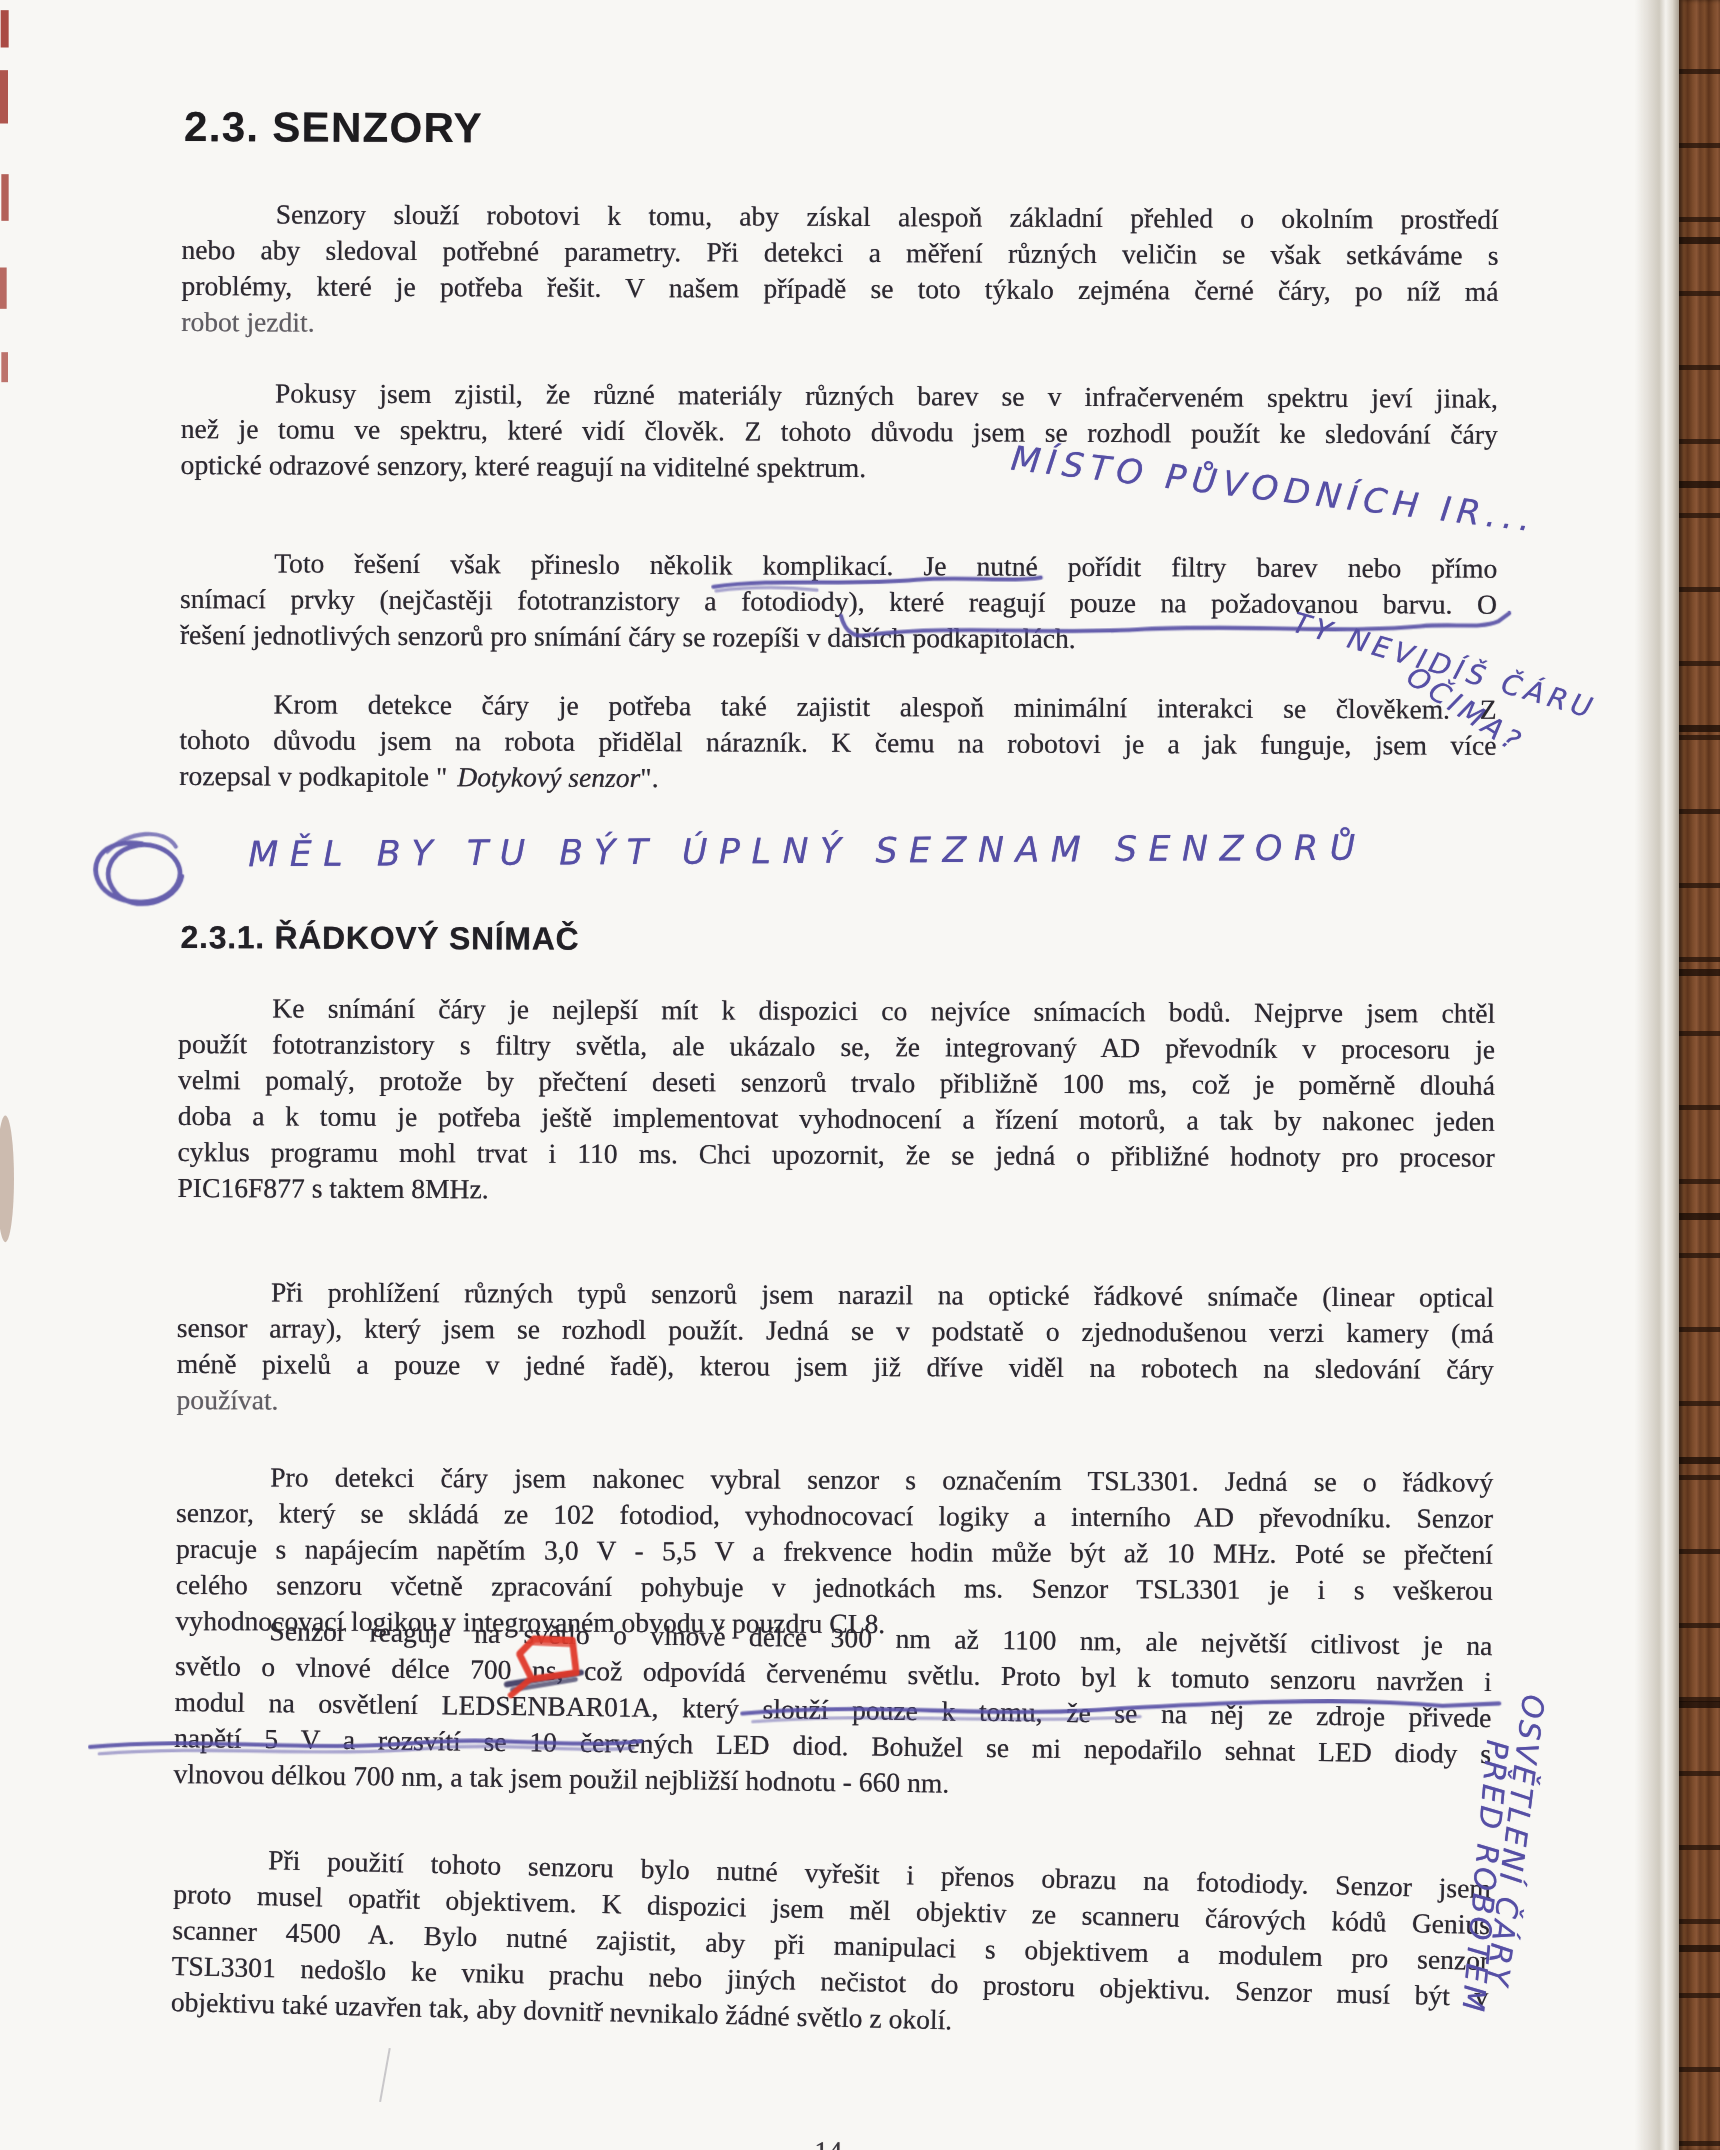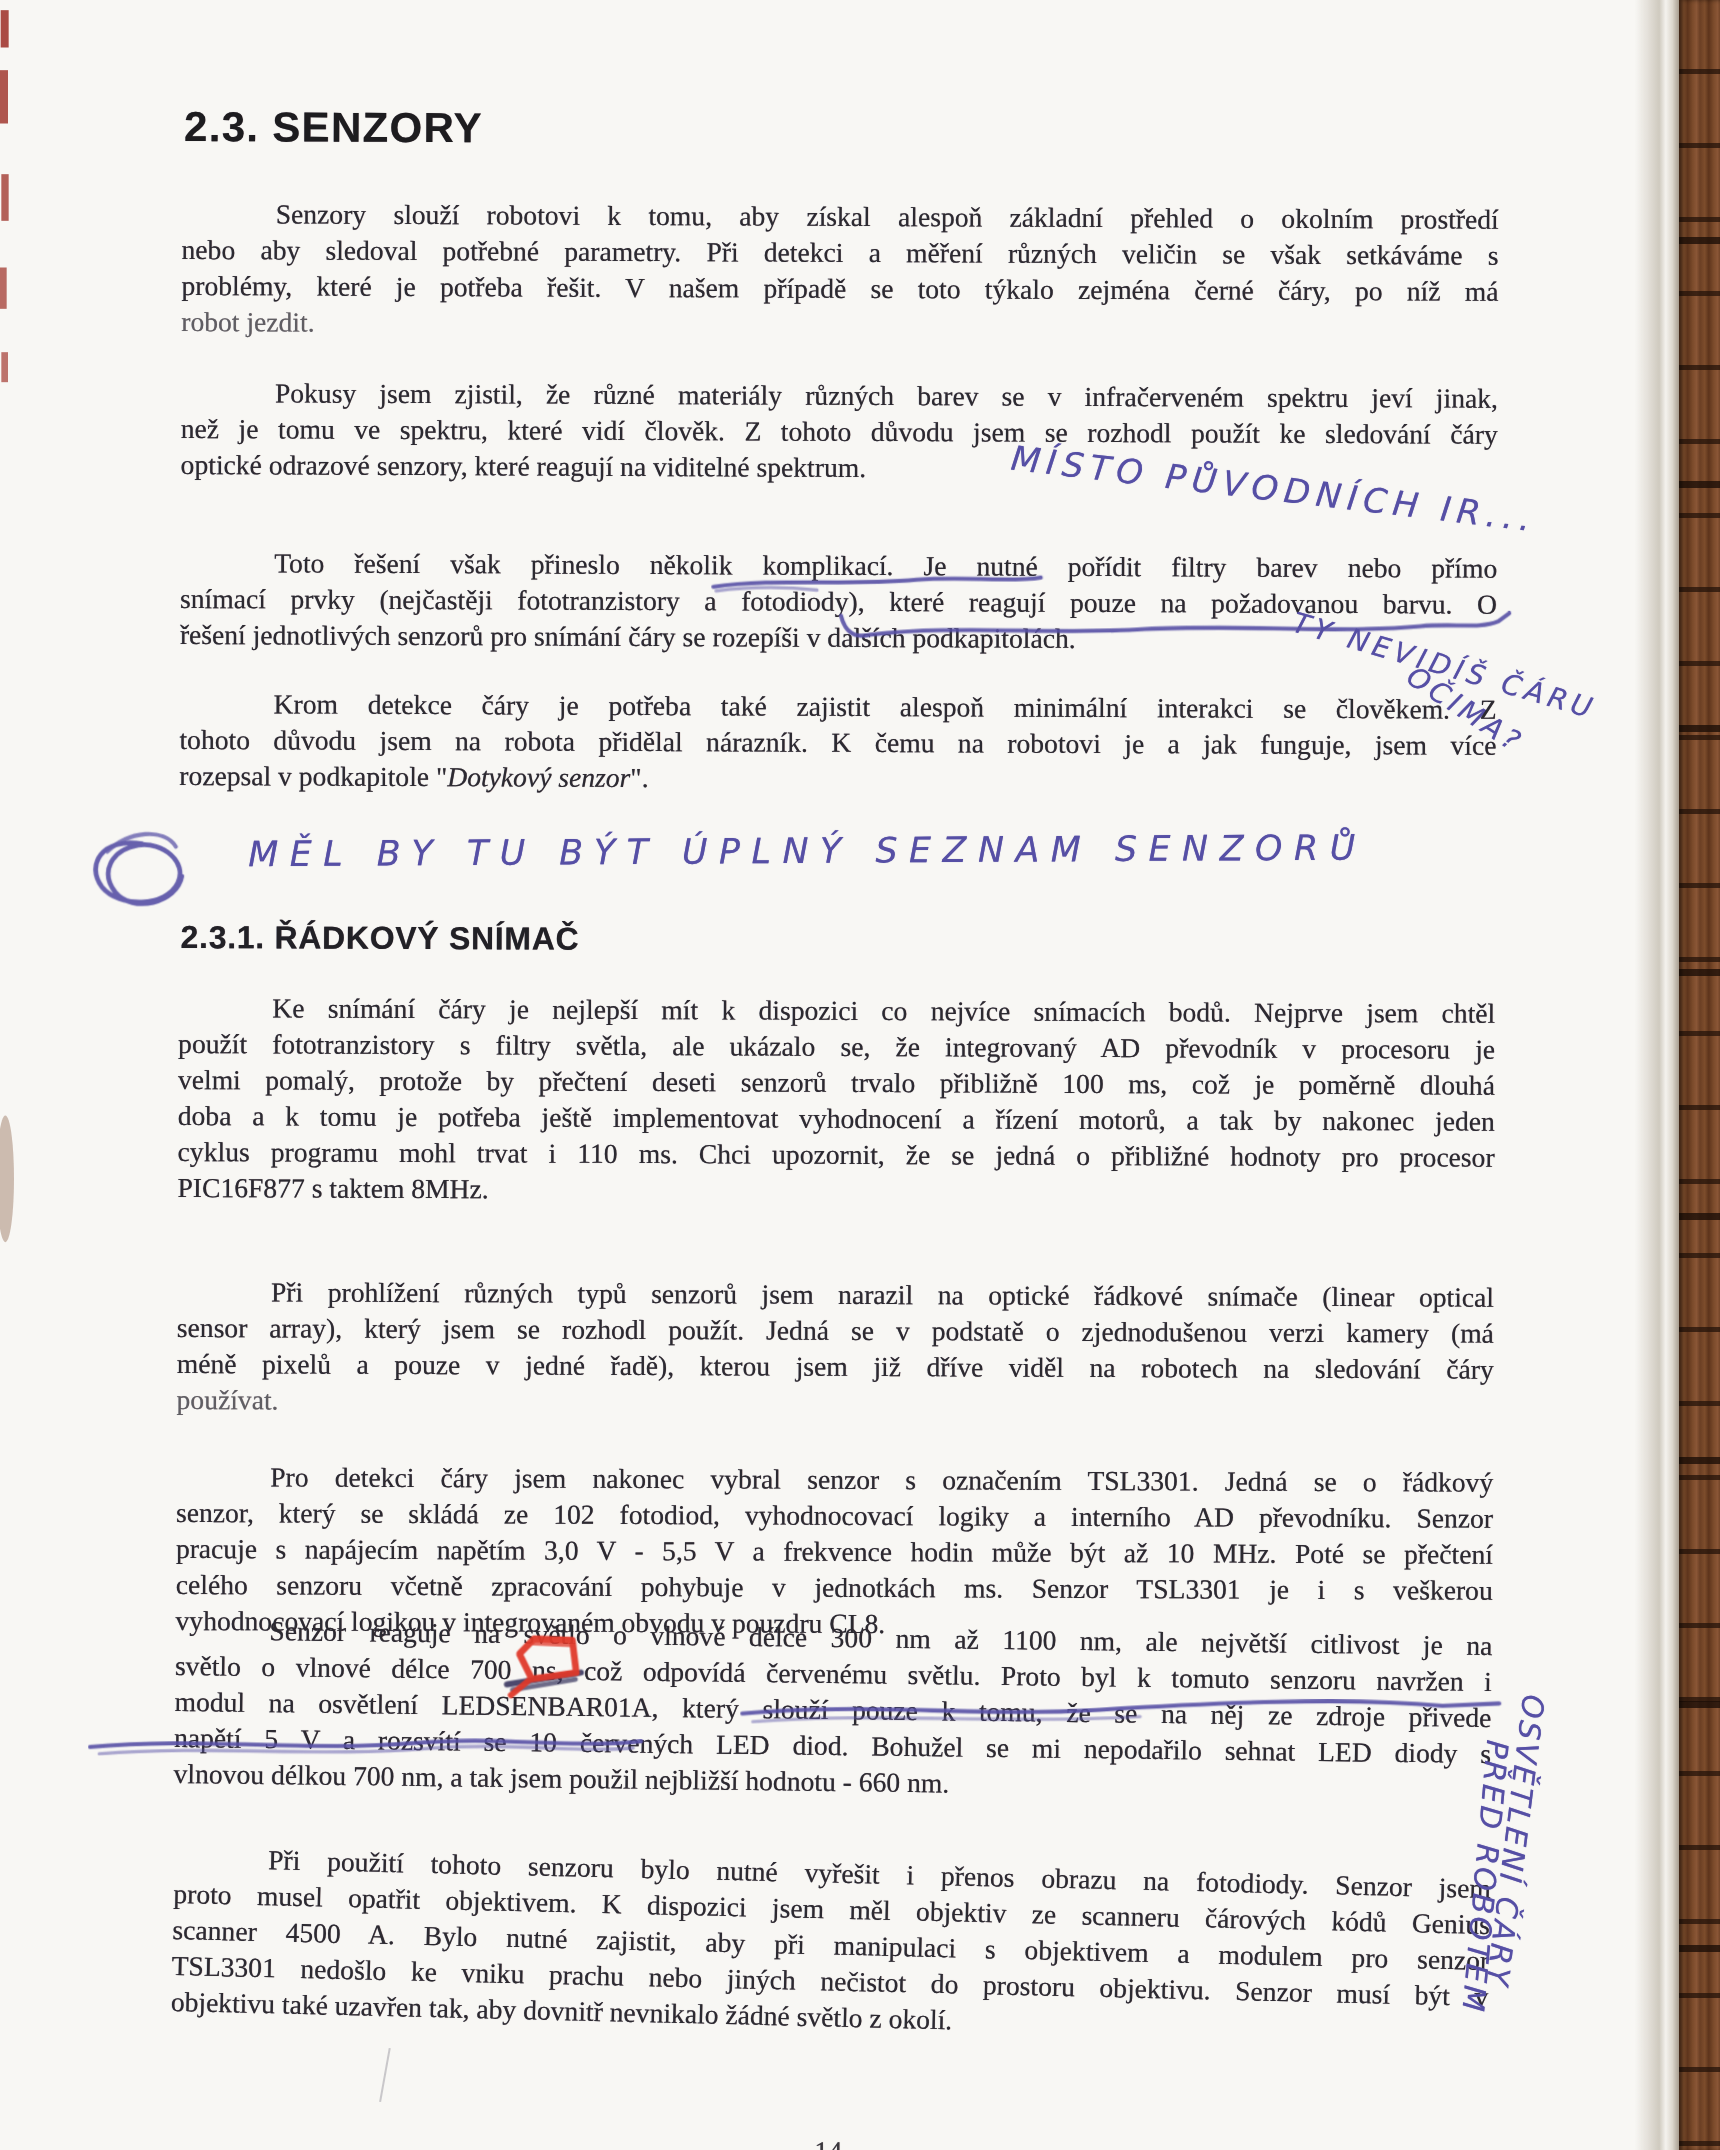--- a/index.html
+++ b/index.html
@@ -24,21 +24,21 @@
   .h2{
     position:absolute;left:180px;top:922px;
     font-family:"Liberation Sans", sans-serif;font-weight:bold;font-size:32px;color:#222126;
     letter-spacing:0.7px;
   }
   .para{position:absolute;left:178px;width:1317px;font-size:27.6px;line-height:36px;}
   .ln{text-align:justify;text-align-last:justify;}
   .ln.last{text-align-last:left;}
   .ln.ind{text-indent:94px;}
   .fade{opacity:.74;}
-  .it{font-style:italic;}
+  .it{font-style:italic;margin-left:10px;}
   
   .hw{
     position:absolute;
     font-family:"DejaVu Sans", sans-serif;font-style:italic;
     color:#564fa5;text-shadow:0 0 0.7px rgba(86,79,165,.75);
     transform-origin:left top;white-space:nowrap;
   }
   .hw-misto{left:1011px;top:437px;font-size:34px;letter-spacing:6px;transform:rotate(6.5deg);}
   .hw-nevidis{left:1296px;top:604px;font-size:28px;letter-spacing:4.7px;transform:rotate(16deg);}
   .hw-ocima{left:1417px;top:657px;font-size:28px;letter-spacing:4px;transform:rotate(33deg);}

